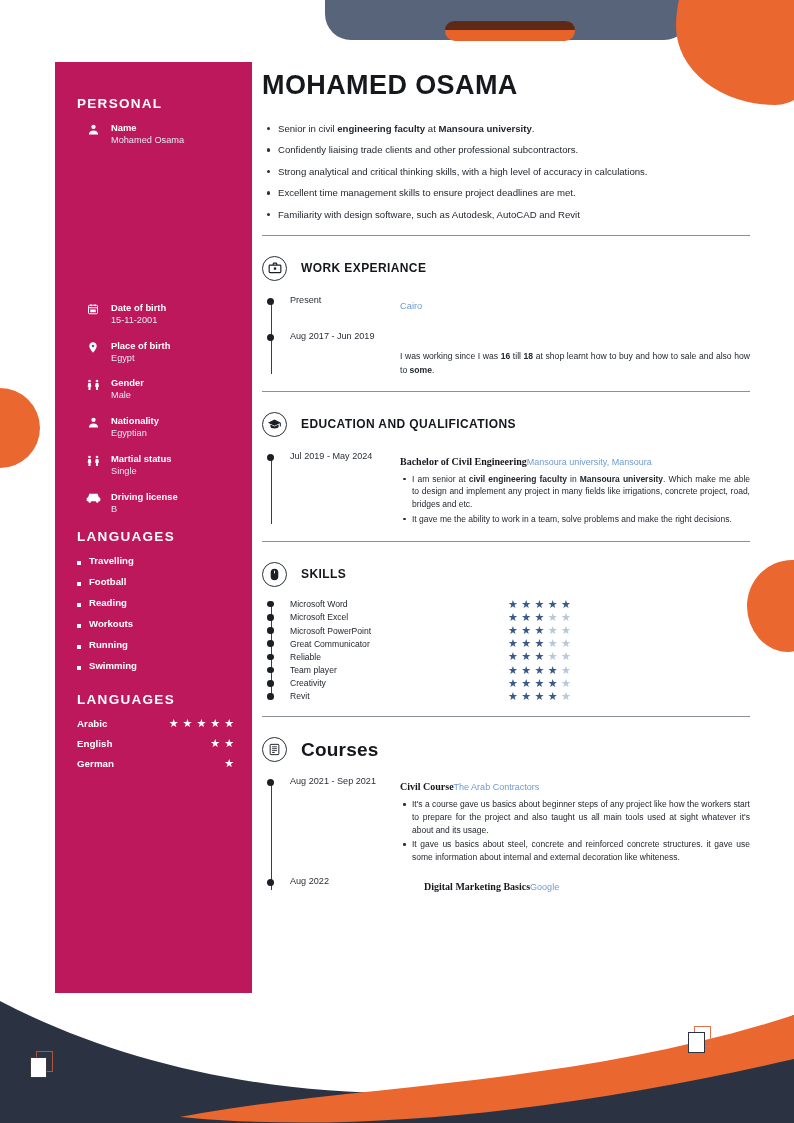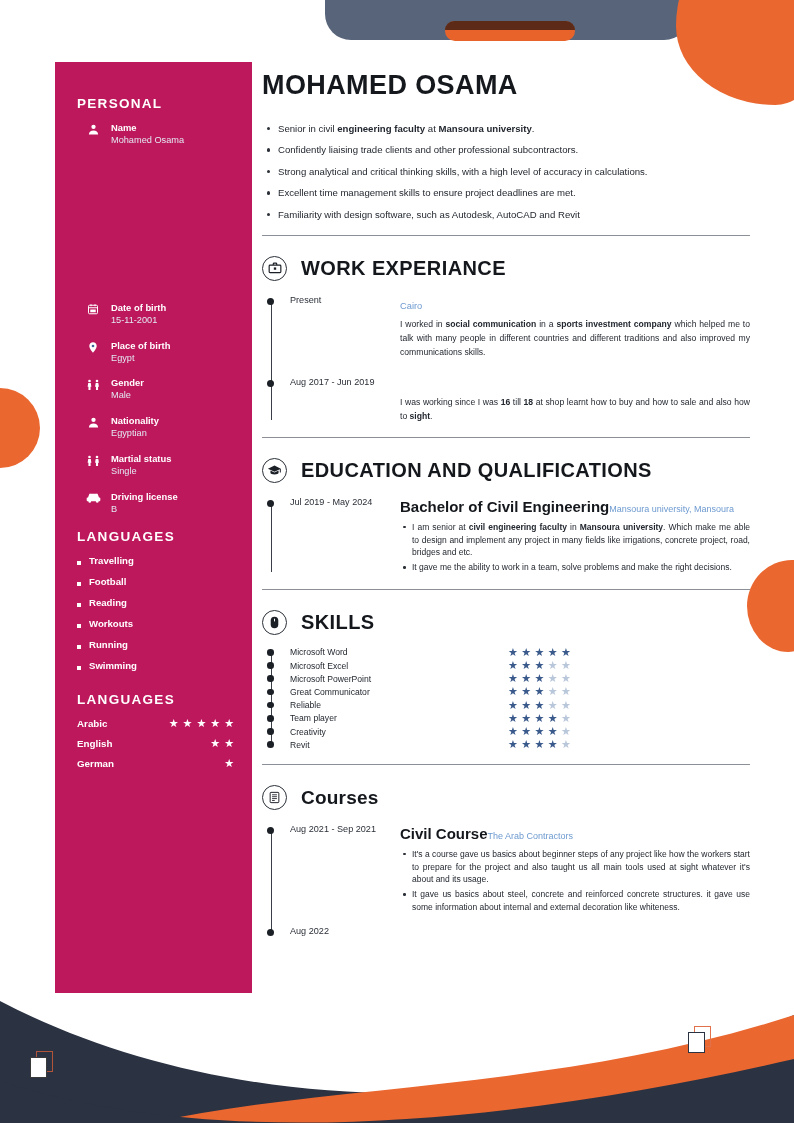--- a/index.html
+++ b/index.html
@@ -92,36 +92,36 @@
   .summary li b{font-weight:bold;}
 
   .rule{height:1px;background:#8b8f96;margin:13px 0 0 0;width:100%;}
 
   .sec-head{display:flex;align-items:center;margin:20px 0 0 0;}
   .sec-circle{
     width:25px;height:25px;border-radius:50%;border:1.4px solid #2a2f38;
     display:flex;align-items:center;justify-content:center;box-sizing:border-box;
   }
   .sec-title{
-    margin-left:14px;font-size:20px;font-weight:bold;letter-spacing:0.4px;color:#14171c;
+    margin-left:14px;font-size:12px;font-weight:bold;letter-spacing:0.4px;color:#14171c;
   }
   .sec-title.mixed{font-size:19px;letter-spacing:0.2px;}
 
   
   .tl{position:relative;margin-top:14px;padding-left:14px;}
   .tl-rail{position:absolute;left:9px;top:4px;bottom:4px;width:1.3px;background:#3a3f47;}
   .tl-row{position:relative;display:flex;margin-bottom:4px;}
   .tl-dot{
     position:absolute;left:-9px;width:7px;height:7px;border-radius:50%;background:#1b1f26;
   }
   .tl-date{
     width:124px;min-width:124px;font-size:9.1px;color:#2b3038;padding-left:14px;box-sizing:border-box;
   }
   .tl-body{flex:1;}
-  .tl-role{font-size:15px;font-weight:bold;color:#14171c;line-height:1.3;}
+  .tl-role{font-size:10px;font-weight:bold;color:#14171c;line-height:1.3;font-family:Liberation Serif, serif;}
   .tl-org{font-size:9px;color:#6d9ad0;line-height:1.35;margin-top:1px;}
   .tl-org.big{font-size:9.3px;}
   .tl-text{
     font-size:8.6px;color:#232830;line-height:1.62;text-align:justify;margin-top:5px;
   }
   .tl-text b{font-weight:bold;}
   .tl-list{margin:4px 0 0 0;padding-left:12px;list-style:none;}
   .tl-list li{
     position:relative;font-size:8.5px;color:#232830;line-height:1.5;text-align:justify;margin-bottom:2px;
   }
@@ -341,28 +341,28 @@
           <rect x="10" y="11" width="4" height="4" fill="#1b1f26" stroke="none"></rect>
         </svg>
       </span>
       <span class="sec-title">WORK EXPERIANCE</span>
     </div>
     <div class="tl" id="work-timeline">
       <span class="tl-rail"></span>
     <div class="tl-row" style="margin-bottom: 18px;">
           <span class="tl-dot" style="top:3px"></span>
           <span class="tl-date">Present</span>
-          <span class="tl-body"><span class="tl-org big">Cairo</span><div class="tl-text">I worked in <b>social communication</b> in a <b>sports investment company</b> which helped me to talk with many people in different countries and different traditions and also improved my communications skills.</div></span>
+          <span class="tl-body"><span class="tl-org big">Cairo</span></span>
         </div>
         <div class="tl-row" style="margin-bottom: 6px;">
           <span class="tl-dot" style="top:3px"></span>
           <span class="tl-date">Aug 2017 -  Jun 2019</span>
           <span class="tl-body">
             <span style="display:block;height:14px"></span>
-            <div class="tl-text">I was working since I was <b>16</b> till <b>18</b> at shop learnt how to buy and how to sale and also how to <b>sight</b>.</div>
+            <div class="tl-text">I was working since I was <b>16</b> till <b>18</b> at shop learnt how to buy and how to sale and also how to <b>some</b>.</div>
           </span>
         </div>
       </div>
     <div class="rule"></div>
 
     <div class="sec-head">
       <span class="sec-circle">
         <svg width="15" height="15" viewBox="0 0 24 24" fill="#1b1f26">
           <path d="M12 4 1.5 9 12 14l8.5-4.05V15h1.6V9z"></path>
           <path d="M5.5 12v3.4c0 1.6 3 2.8 6.5 2.8s6.5-1.2 6.5-2.8V12L12 15.2z"></path>
@@ -500,16 +500,17 @@
           <span class="tl-dot" style="top:3px"></span>
           <span class="tl-date">Aug 2021 - Sep 2021</span>
           <span class="tl-body"><span class="tl-role">Civil Course</span><span class="tl-org">The Arab Contractors</span><ul class="tl-list">
               <li>It's a course gave us basics about beginner steps of any project like how the workers start to prepare for the project and also taught us all main tools used at sight whatever it's about and its usage.</li>
               <li>It gave us basics about steel, concrete and reinforced concrete structures. it gave use some information about internal and external decoration like whiteness.</li>
             </ul></span>
         </div>
         <div class="tl-row" style="margin-bottom: 0px; gap: 24px;">
           <span class="tl-dot" style="top:3px"></span>
           <span class="tl-date">Aug 2022</span>
+          <span class="tl-body"><span class="tl-role">Digital Marketing Basics</span><span class="tl-org">Google</span></span>
         </div>
       </div>
   </main>
 </div>
 
 </body></html>

